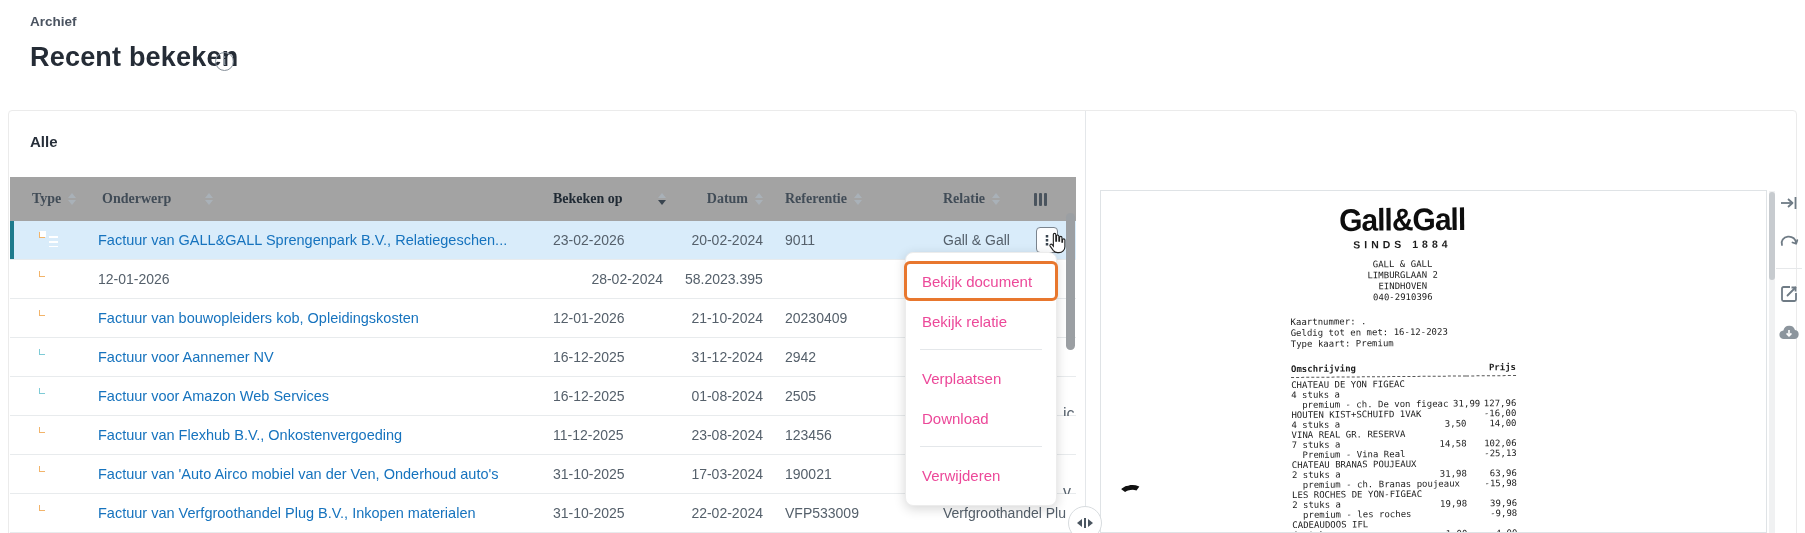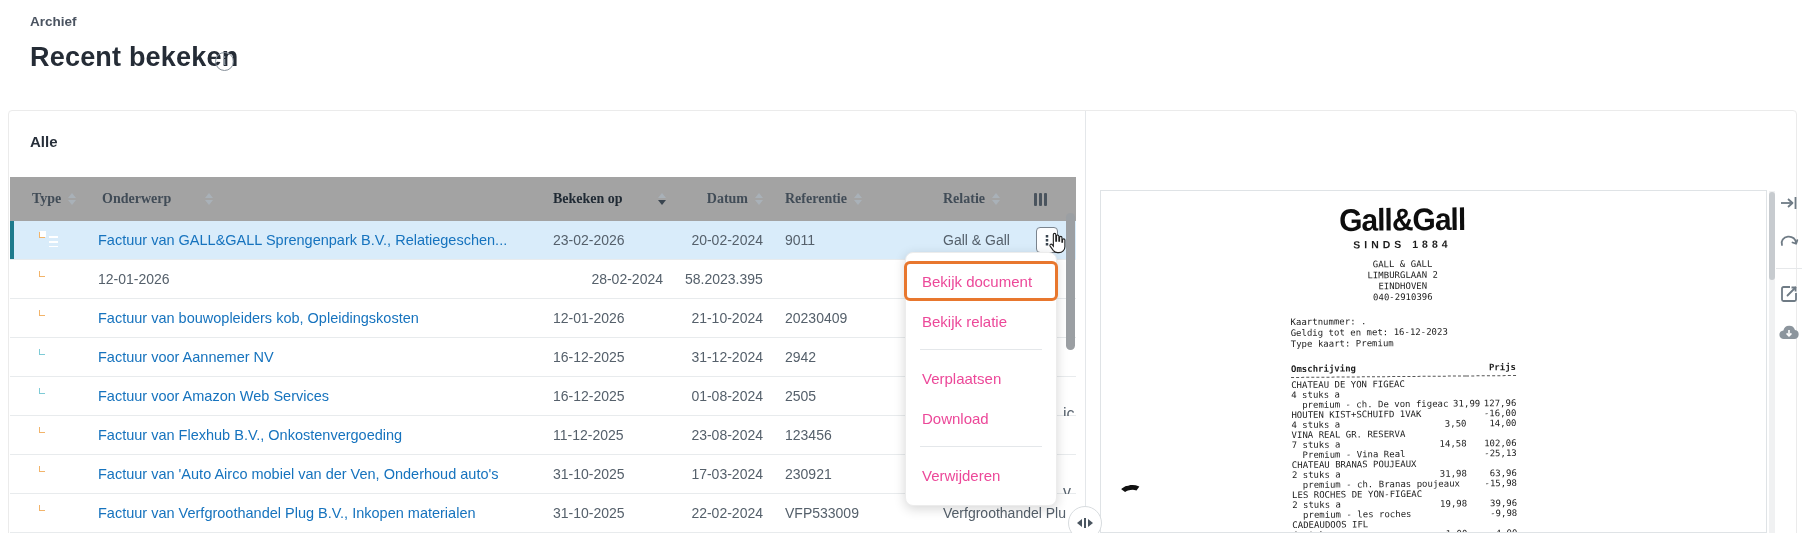--- a/index.html
+++ b/index.html
@@ -247,21 +247,21 @@
       <div>
         
       </div>
     </div>
 
     <div class="trow">
       <div><span class="doc-icon orange"></span></div>
       <div class="cell c-subject">Factuur van 'Auto Airco mobiel van der Ven, Onderhoud auto's</div>
       <div class="cell c-viewed">31-10-2025</div>
       <div class="cell c-date">17-03-2024</div>
-      <div class="cell c-ref">230921</div>
+      <div class="cell c-ref">190021</div>
       <div class="cell c-rel"></div>
       <div>
         
       </div>
     <span class="rel-frag">v.</span>
         </div>
 
     <div class="trow">
       <div><span class="doc-icon orange"></span></div>
       <div class="cell c-subject">Factuur van Verfgroothandel Plug B.V., Inkopen materialen</div>

